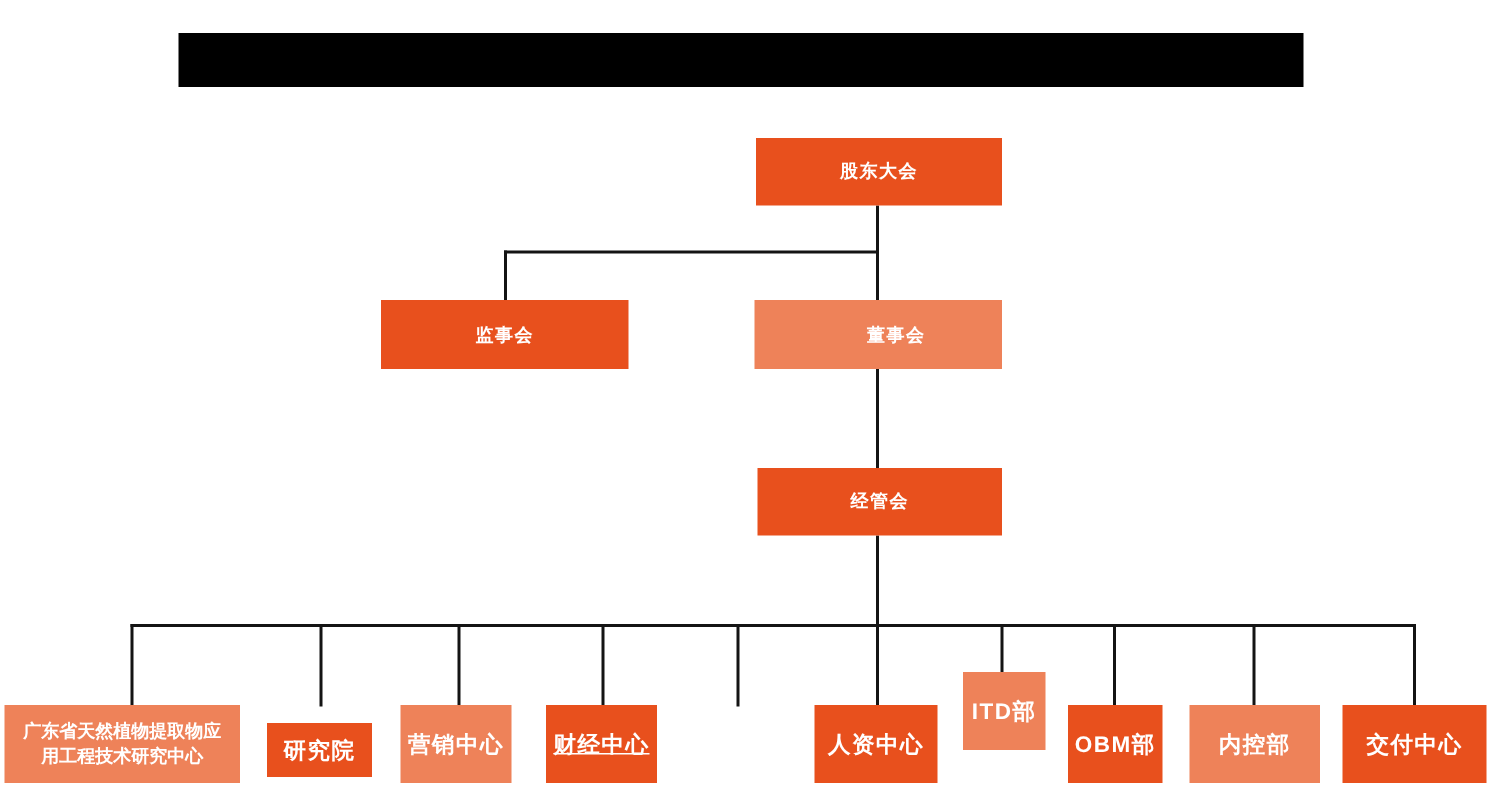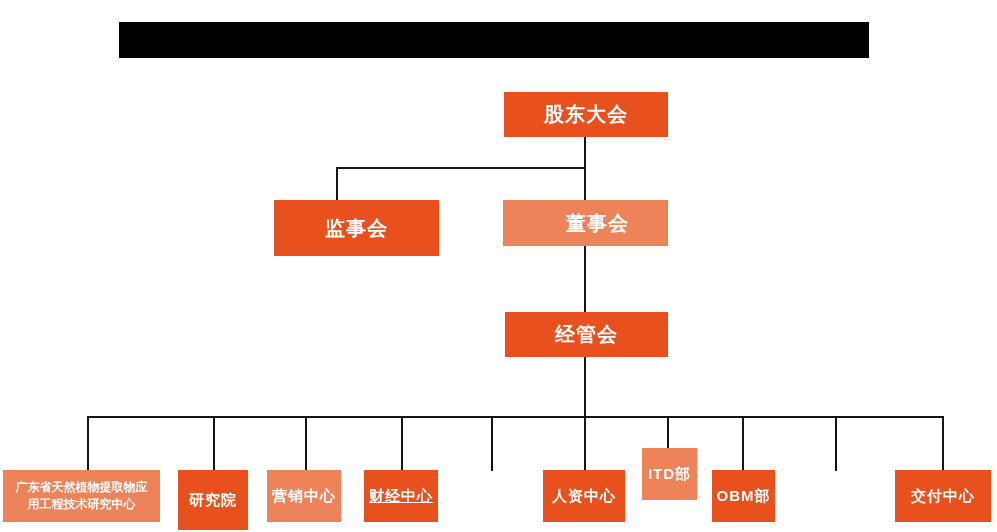--- a/index.html
+++ b/index.html
@@ -25,21 +25,21 @@
     align-items: center;
     justify-content: center;
     color: #ffffff;
     font-weight: bold;
     text-align: center;
     letter-spacing: 1px;
     box-sizing: border-box;
   }
   .node.dark  { background: #E8501D; }
   .node.light { background: #EE8259; }
-  .node.lvl   { font-size: 20px; }
+  .node.lvl   { font-size: 12px; }
   .node.dept  { font-size: 15px; }
   .node.dept-long {
     font-size: 12px;
     line-height: 1.45;
     letter-spacing: 0;
     padding: 0 11px;
   }
   .line {
     position: absolute;
     background: #141414;
@@ -66,49 +66,52 @@
   <div class="line" style="left:584px; top:416px; width:2px; height:55px;"></div>
   <div class="line" style="left:667px; top:416px; width:2px; height:55px;"></div>
   <div class="line" style="left:742px; top:416px; width:2px; height:55px;"></div>
   <div class="line" style="left:835px; top:416px; width:2px; height:55px;"></div>
   <div class="line" style="left:942px; top:416px; width:2px; height:55px;"></div>
 
   <div class="node dark lvl" style="left:504px; top:92px; width:164px; height:45px;">
     <span>股东大会</span>
   </div>
 
-  <div class="node dark lvl" style="left:254px; top:200px; width:165px; height:56px;margin-left:20px;">
+  <div class="node dark lvl" style="left:254px; top:200px; width:165px; height:46px;">
     <span>监事会</span>
   </div>
   <div class="node light lvl" style="left:503px; top:200px; width:165px; height:46px;padding-left:24px;">
     <span>董事会</span>
   </div>
 
   <div class="node light dept dept-long" style="left:3px; top:470px; width:157px; height:52px;">
     <span>广东省天然植物提取物应用工程技术研究中心</span>
   </div>
 
   <div class="node dark lvl" style="left:505px; top:312px; width:163px; height:45px;">
     <span>经管会</span>
   </div>
-  <div class="node dark dept" style="left:178px; top:470px; width:70px; height:60px;">
+  <div class="node dark dept" style="left:178px; top:482px; width:70px; height:36px;">
     <span>研究院</span>
   </div>
   <div class="node light dept" style="left:267px; top:470px; width:74px; height:52px;">
     <span>营销中心</span>
   </div>
   <div class="node dark dept" style="left:364px; top:470px; width:74px; height:52px;text-decoration:underline;">
     <span>财经中心</span>
   </div>
   <div class="node dark dept" style="left:543px; top:470px; width:82px; height:52px;">
     <span>人资中心</span>
   </div>
   <div class="node light dept" style="left:642px; top:448px; width:55px; height:52px;">
     <span>ITD部</span>
   </div>
   <div class="node dark dept" style="left:712px; top:470px; width:63px; height:52px;">
     <span>OBM部</span>
   </div>
+  <div class="node light dept" style="left:793px; top:470px; width:87px; height:52px;">
+    <span>内控部</span>
+  </div>
   <div class="node dark dept" style="left:895px; top:470px; width:96px; height:52px;">
     <span>交付中心</span>
   </div>
 
 </div>
 
 </body></html>

